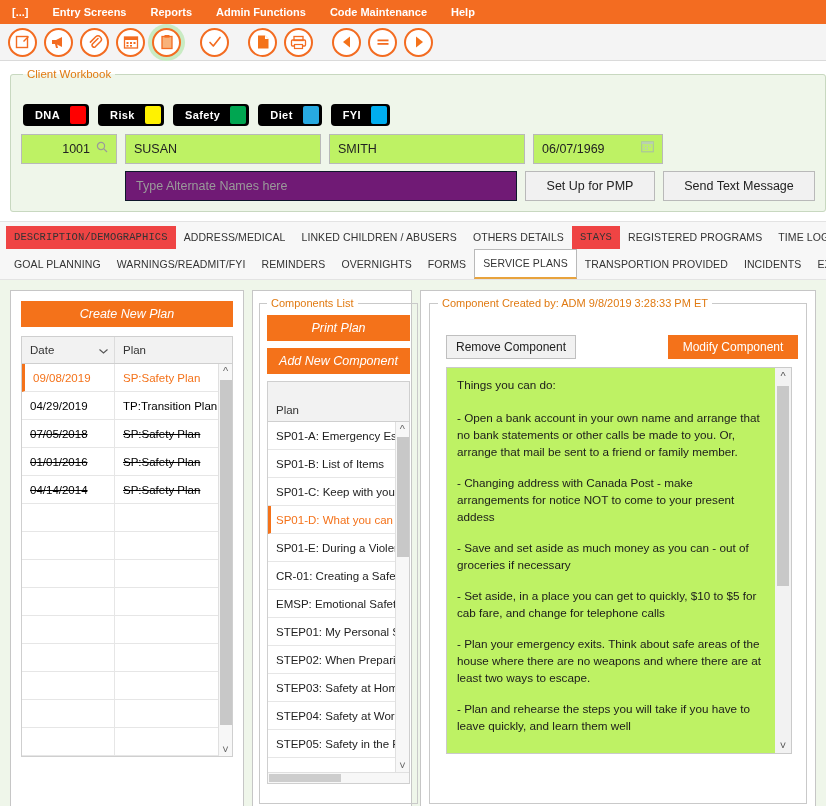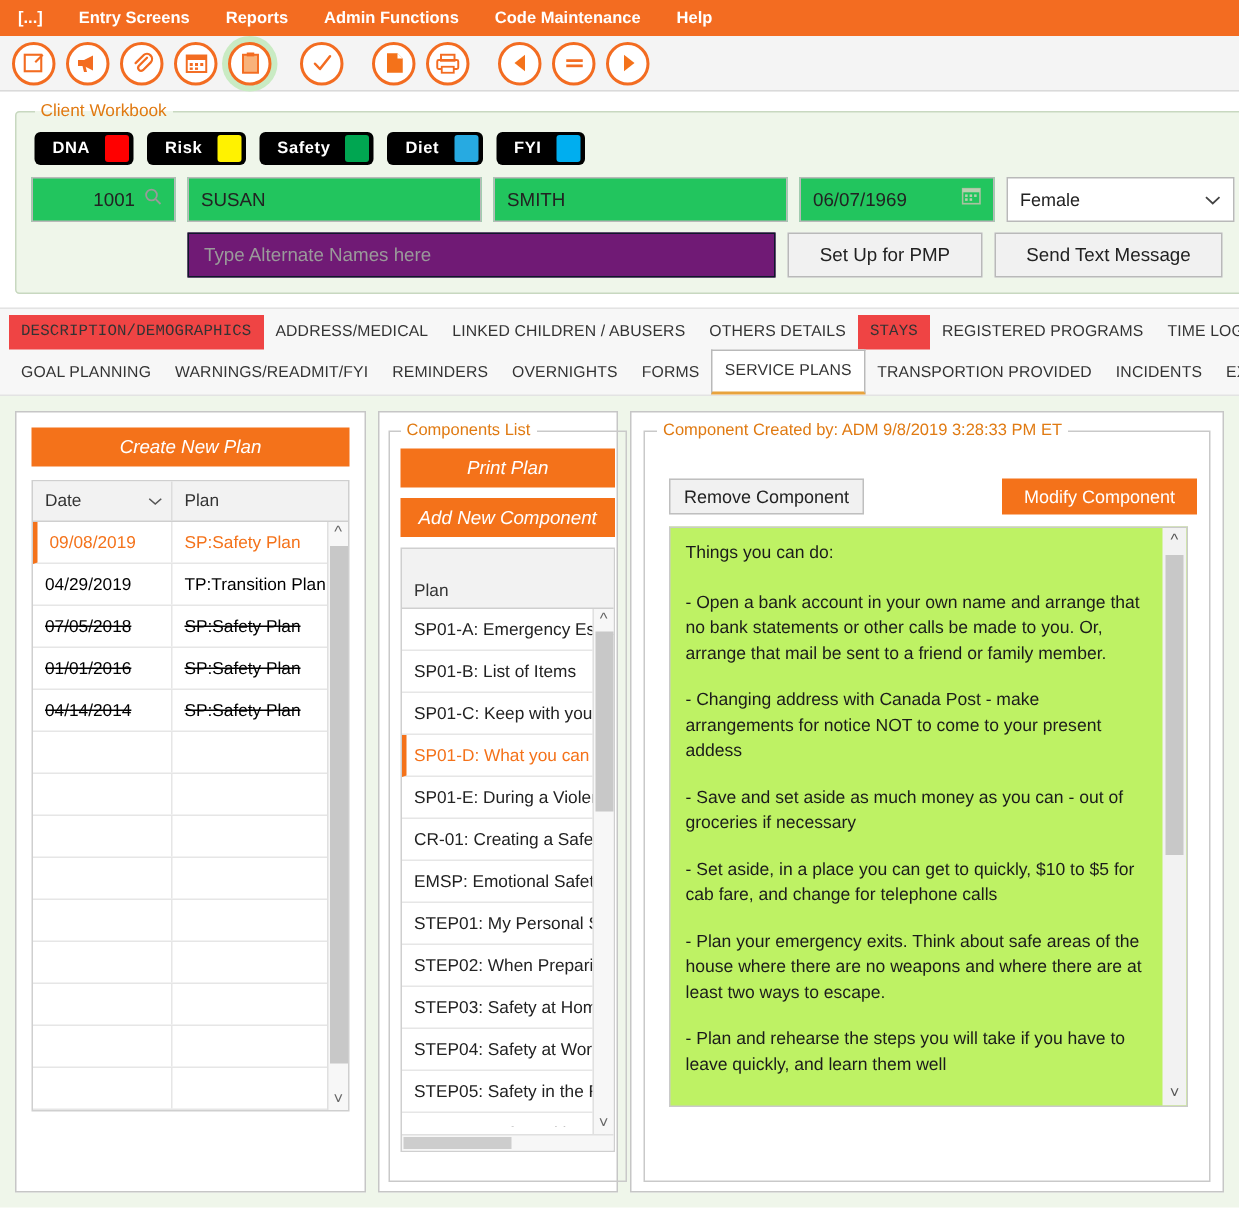--- a/index.html
+++ b/index.html
@@ -67,21 +67,21 @@
     border-radius: 3px;
     margin: 0;
     padding: 4px 10px 10px 10px;
   }
   fieldset.wb > legend {
     color: #E07A12;
     font-size: 11.5px;
     padding: 0 4px;
     margin-left: 2px;
   }
-  .badges { display: flex; gap: 9px; margin: 4px 0 8px 2px; }
+  .badges { display: flex; gap: 9px; margin: 20px 0 8px 2px; }
   .badge {
     background: #000000;
     border-radius: 4px;
     height: 22px;
     display: flex;
     align-items: center;
     padding: 0 0 0 12px;
     cursor: pointer;
   }
   .badge span.lbl {
@@ -93,21 +93,21 @@
   }
   .badge span.sw {
     width: 16px; height: 18px;
     border-radius: 2px;
     margin-right: 3px;
   }
 
   .row1 { display: flex; align-items: flex-start; gap: 8px; }
   .fld {
     height: 30px;
-    background: #22c55e;
+    background: #bef264;
     border: 1px solid #B9B9B9;
     font-size: 12.5px;
     color: #222;
     padding: 0 8px;
     line-height: 28px;
     display: flex;
     align-items: center;
   }
   .fld-id { width: 96px; justify-content: flex-end; gap:6px; }
   .fld-first { width: 196px; }
@@ -406,28 +406,20 @@
         <span>06/07/1969</span>
         <span>
           <svg width="13" height="13" viewBox="0 0 13 13">
               <rect x="0.7" y="1.8" width="11.6" height="10" fill="none" stroke="#A9C1A0" stroke-width="1.1"></rect>
               <rect x="0.7" y="1.8" width="11.6" height="2.4" fill="#B9D0B0"></rect>
               <rect x="2.4" y="5.6" width="1.7" height="1.7" fill="#B9D0B0"></rect>
               <rect x="5.4" y="5.6" width="1.7" height="1.7" fill="#B9D0B0"></rect>
               <rect x="8.4" y="5.6" width="1.7" height="1.7" fill="#B9D0B0"></rect>
               <rect x="2.4" y="8.2" width="1.7" height="1.7" fill="#B9D0B0"></rect>
               <rect x="5.4" y="8.2" width="1.7" height="1.7" fill="#B9D0B0"></rect>
-            </svg>
-        </span>
-      </div>
-      <div class="sel">
-        <span>Female</span>
-        <span>
-          <svg width="11" height="7" viewBox="0 0 11 7">
-              <path d="M1 1.4 L5.5 5.6 L10 1.4" fill="none" stroke="#444" stroke-width="1.2"></path>
             </svg>
         </span>
       </div>
     </div>
 
     <div class="row2">
       <div class="fld-alt">
         <span>Type Alternate Names here</span>
       </div>
       <div class="gbtn gbtn-pmp">Set Up for PMP</div>

